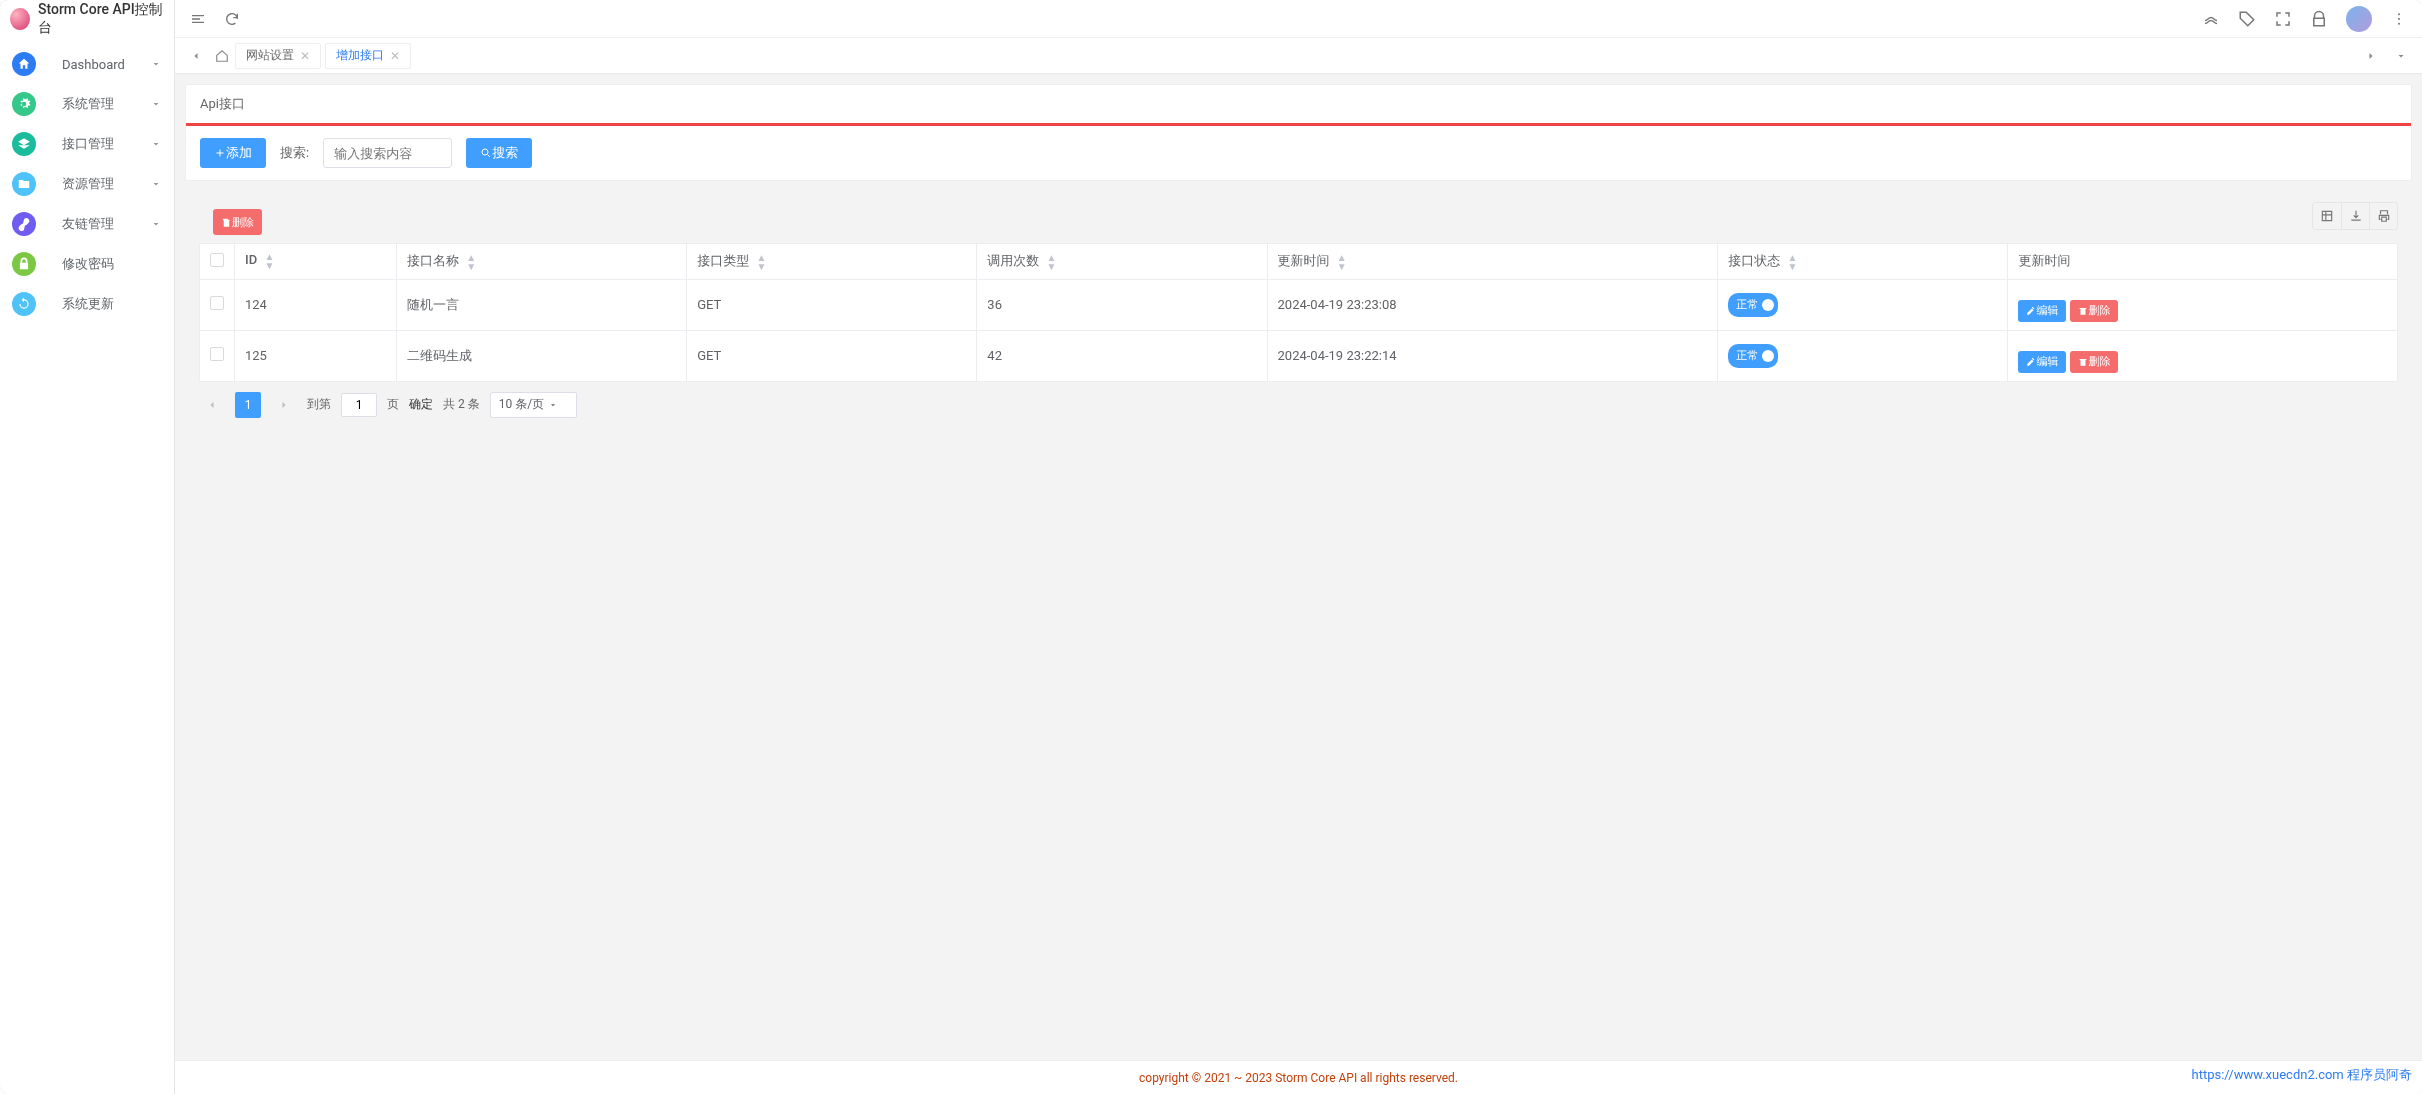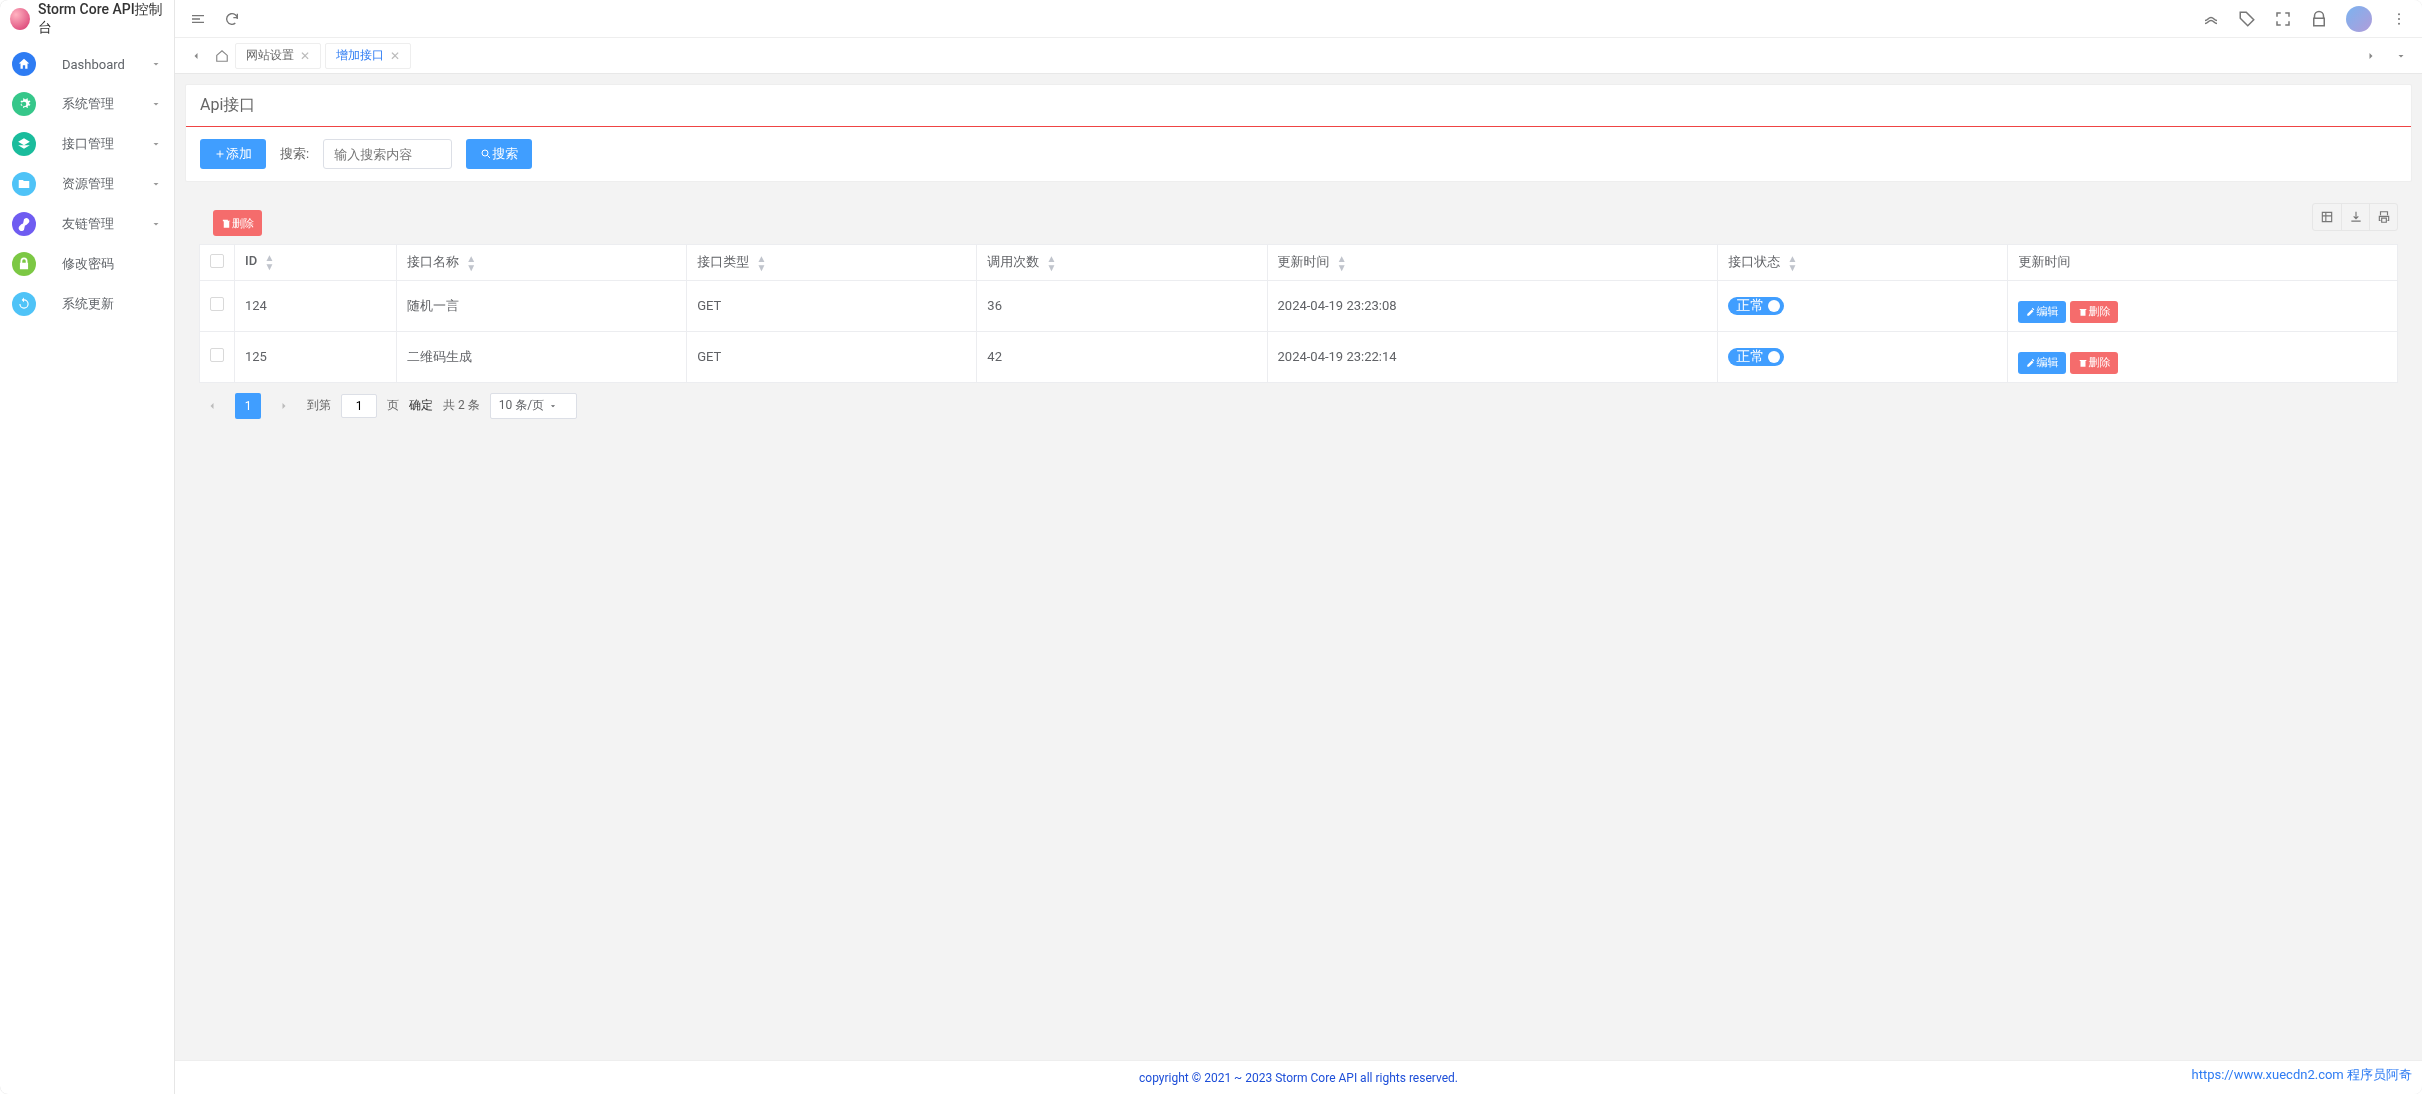--- a/index.html
+++ b/index.html
@@ -26,48 +26,48 @@
 .icon-btn { width: 18px; height: 18px; cursor: pointer; color: #777; display:flex; align-items:center; justify-content:center; }
 .avatar { width: 26px; height: 26px; border-radius: 50%; background: linear-gradient(135deg,#7bb3f0,#b19cd9); }
 .tabs-bar { height: 36px; background: #fff; border-bottom: 1px solid #e8e8e8; display: flex; align-items: center; padding: 0 8px; position: relative; }
 .tab-nav-btn { width: 26px; height: 26px; display:flex; align-items:center; justify-content:center; color:#888; cursor:pointer; }
 .tab { height: 26px; padding: 0 10px; display: flex; align-items: center; gap: 6px; font-size: 12px; color: #666; border: 1px solid #eee; border-radius: 2px; margin-right: 4px; cursor:pointer; position:relative; }
 .tab.active { color: #2e7cf3; }
 .tab-close { font-size: 12px; color: #bbb; }
 .tabs-right { margin-left:auto; display:flex; gap:4px; }
 .content { flex: 1; padding: 10px; display: flex; flex-direction: column; }
 .card { background: #fff; border: 1px solid #eee; border-radius: 2px; }
-.card-header { padding: 10px 14px; font-size: 16px; color: #666; border-bottom: 1px solid #ef4444; }
+.card-header { padding: 10px 14px; font-size: 13px; color: #666; border-bottom: 3px solid #ef4444; }
 .card-body { padding: 12px 14px; }
 .toolbar { display: flex; align-items: center; gap: 14px; }
 .btn { display: inline-flex; align-items: center; height: 30px; padding: 0 14px; border-radius: 3px; font-size: 13px; cursor: pointer; border: none; }
 .btn-primary { background: #409eff; color: #fff; }
 .btn-danger { background: #f56c6c; color: #fff; }
 .btn-xs { height: 22px; padding: 0 8px; font-size: 11px; border-radius: 3px; margin-top: 12px; }
 .search-label { color: #666; font-size: 13px; }
 .search-input { height: 30px; width: 129px; border: 1px solid #dcdfe6; border-radius: 3px; padding: 0 10px; font-size: 13px; }
 .table-toolbar { display: flex; align-items: center; padding: 8px 0 8px 14px; }
 .table-toolbar-right { margin-left: auto; display: flex; border: 1px solid #e6e6e6; border-radius: 3px; }
 .tool-btn { width: 28px; height: 26px; display:flex; align-items:center; justify-content:center; border-left: 1px solid #e6e6e6; color: #777; cursor:pointer; }
 .tool-btn:first-child { border-left: none; }
 table { width: 100%; border-collapse: collapse; }
 th, td { border: 1px solid #ecedf0; padding: 8px 10px; font-size: 13px; text-align: left; color: #606266; background:#fff; }
 th { font-weight: 500; background: #fff; }
 .th-sort { display:inline-block; margin-left:4px; color:#c0c4cc; font-size:10px; line-height:9px; vertical-align:middle; }
 .checkbox-cell { width: 30px; text-align: center; }
 .chk { width: 14px; height: 14px; border: 1px solid #d9d9d9; border-radius: 2px; display: inline-block; }
-.switch { display: inline-flex; align-items: center; background: #409eff; border-radius: 10px; height: 18px; padding: 0 4px 0 8px; color: #fff; font-size: 14px; gap:4px; }
+.switch { display: inline-flex; align-items: center; background: #409eff; border-radius: 10px; height: 24px; padding: 0 4px 0 8px; color: #fff; font-size: 11px; gap:4px; }
 .switch-knob { width: 12px; height: 12px; border-radius: 50%; background: #fff; }
 .action-btns { display: flex; gap: 4px; }
 .pagination { display: flex; align-items: center; gap: 10px; padding: 10px 0; font-size: 12px; color: #666; }
 .page-btn { width: 26px; height: 26px; display:flex; align-items:center; justify-content:center; border-radius: 2px; color:#bbb; cursor:pointer; }
 .page-num { width: 26px; height: 26px; display:flex; align-items:center; justify-content:center; background: #409eff; color: #fff; border-radius: 2px; font-size: 12px; }
 .page-input { width: 36px; height: 24px; border: 1px solid #dcdfe6; border-radius: 2px; text-align: center; font-size: 12px; }
 .page-select { height: 26px; border: 1px solid #dcdfe6; border-radius: 2px; padding: 0 18px 0 8px; font-size: 12px; color:#606266; background:#fff; position:relative; display:flex; align-items:center;text-align:right; }
-.footer { height: 34px; background: #fff; border-top: 1px solid #eee; display: flex; align-items: center; justify-content: center; font-size: 12px; color: #1d4ed8; }
+.footer { height: 34px; background: #fff; border-top: 1px solid #eee; display: flex; align-items: center; justify-content: center; font-size: 12px; color: #c2410c; }
 .watermark { position: fixed; right: 10px; bottom: 10px; color: #2e7cf3; font-size: 13px; display:flex; align-items:center; gap:6px; }
 svg { display: block; }
 </style>
 </head>
 <body>
 
 <div class="app">
   <aside class="sidebar">
     <div class="logo-bar">
       <div class="logo-img"></div>

